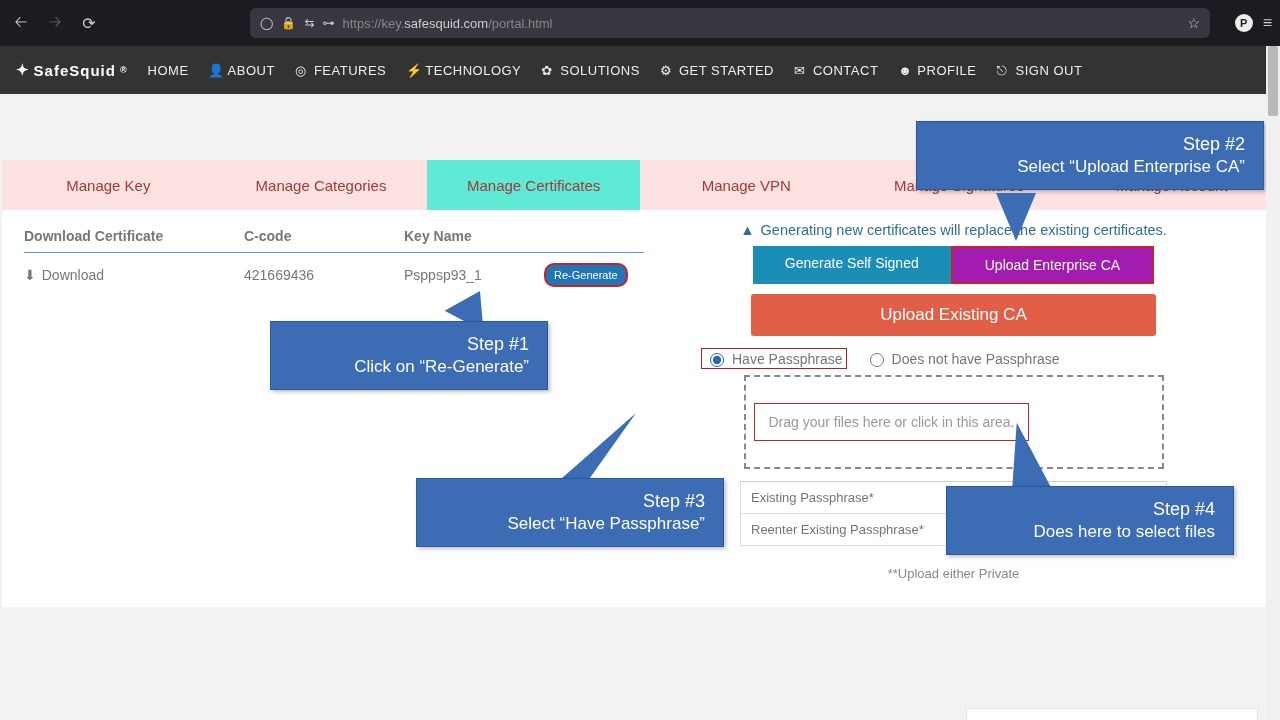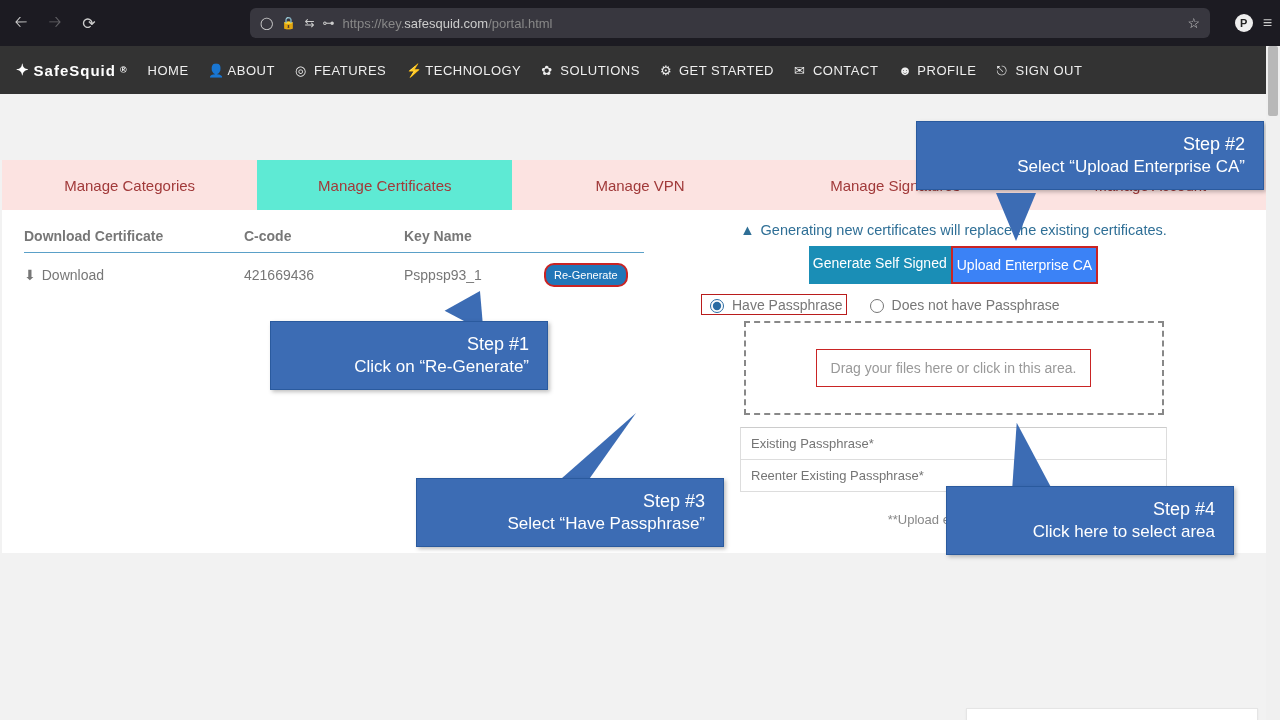--- a/index.html
+++ b/index.html
@@ -31,29 +31,29 @@
   .left{width:620px}
   .thead{display:flex;color:#777;font-size:14px;font-weight:600;border-bottom:1px solid #5aa0c8;padding:6px 0 8px}
   .th1{width:220px}.th2{width:160px}.th3{width:140px}
   .trow{display:flex;color:#777;font-size:14px;padding:10px 0;align-items:center}
   .dl{display:flex;align-items:center;gap:6px}
   .regen{background:#2176b8;color:#fff;font-size:11px;padding:4px 8px;border-radius:10px;border:2px solid #c92424}
 
   .right{flex:1;display:flex;flex-direction:column;align-items:center}
   .alert{color:#2f6f96;font-size:14.5px;font-weight:500;display:flex;align-items:center;gap:6px;margin-bottom:8px}
   .btnrow{display:flex;gap:0;margin-bottom:10px}
-  .btn{padding:9px 4px;font-size:14px;color:#fff}
+  .btn{padding:9px 32px;font-size:14px;color:#fff}
   .btn.teal{background:#1a8eb6}
-  .btn.blue{background:#3b82f6;border:2px solid #c92424}
+  .btn.blue{background:#a21caf;border:2px solid #c92424}
   .bigbtn{width:405px;background:#e15f46;color:#fff;text-align:center;padding:11px 0;font-size:17px;border-radius:3px;margin-bottom:12px}
   .radios{display:flex;gap:18px;align-items:center;color:#777;font-size:14px;margin-bottom:6px;align-self:flex-start;margin-left:50px}
   .radio{display:flex;align-items:center;gap:5px}
   .radio input{width:14px;height:14px;accent-color:#2b6ca3}
   .radio.boxed{border:1px solid #b91c1c;padding:1px 3px}
-  .dashbox{width:400px;border:2px dashed #888;padding:26px 8px;display:flex;justify-content:center;margin-bottom:12px}
+  .dashbox{width:400px;border:2px dashed #888;padding:26px 8px;display:flex;justify-content:flex-start;margin-bottom:12px}
   .dropzone{border:1px solid #c92424;padding:10px 14px;color:#999;font-size:14px}
   .field{width:405px;border:1px solid #ddd;border-top:1px solid #ccc;padding:8px 10px;color:#aaa;font-size:13px;background:#fff}
   .field+.field{border-top:none}
   .hint{color:#888;font-size:13px;margin-top:20px}
 
   .sidecard{position:absolute;right:22px;top:548px;width:290px;background:#fff;border:1px solid #e5e5e5;box-shadow:0 1px 2px rgba(0,0,0,.06)}
   .sidecard .row{padding:11px 14px;color:#8a8a8a;font-size:14px;display:flex;align-items:center;gap:8px;border-bottom:1px solid #eee}
 
   .callout{position:absolute;background:#3c6cb4;color:#fff;font-size:17px;text-align:right;padding:10px 18px;border:1px solid #2a5a9e;box-shadow:2px 2px 4px rgba(0,0,0,.25);line-height:1.35}
   .callout .t{font-size:18px}
@@ -134,20 +134,21 @@
         <span>PROFILE</span>
       </div>
     <div class="navlink">
         <span class="ico">⎋</span>
         <span>SIGN OUT</span>
       </div>
   </div>
 
   <div class="page">
     <div class="tabs">
+      <div class="tab">Manage Key</div>
       <div class="tab">Manage Categories</div>
       <div class="tab active">Manage Certificates</div>
       <div class="tab">Manage VPN</div>
       <div class="tab">Manage Signatures</div>
       <div class="tab">Manage Account</div>
     </div>
 
     <div class="content">
       <div class="left">
         <div class="thead">
@@ -168,20 +169,21 @@
 
       <div class="right">
         <div class="alert">
           <span>▲</span>
           <span>Generating new certificates will replace the existing certificates.</span>
         </div>
         <div class="btnrow">
           <div class="btn teal">Generate Self Signed</div>
           <div class="btn blue">Upload Enterprise CA</div>
         </div>
+        <div class="bigbtn">Upload Existing CA</div>
         <div class="radios">
           <label class="radio boxed">
             <input type="radio" checked="" style="">
             <span>Have Passphrase</span>
           </label>
           <label class="radio">
             <input type="radio" style="">
             <span>Does not have Passphrase</span>
           </label>
         </div>
@@ -214,19 +216,19 @@
   </div>
   <div class="arrow a2"></div>
   <div class="arrow a3"></div>
   <div class="callout c3">
     <div class="t">Step #3</div>
       <div>Select “Have Passphrase”</div>
   </div>
   <div class="arrow a4"></div>
   <div class="callout c4">
     <div class="t">Step #4</div>
-      <div>Click here to select area</div>
+      <div>Does here to select files</div>
   </div>
 
   <div class="scrollbar">
     <div class="scrollthumb"></div>
   </div>
 </div>
 
 </body></html>

